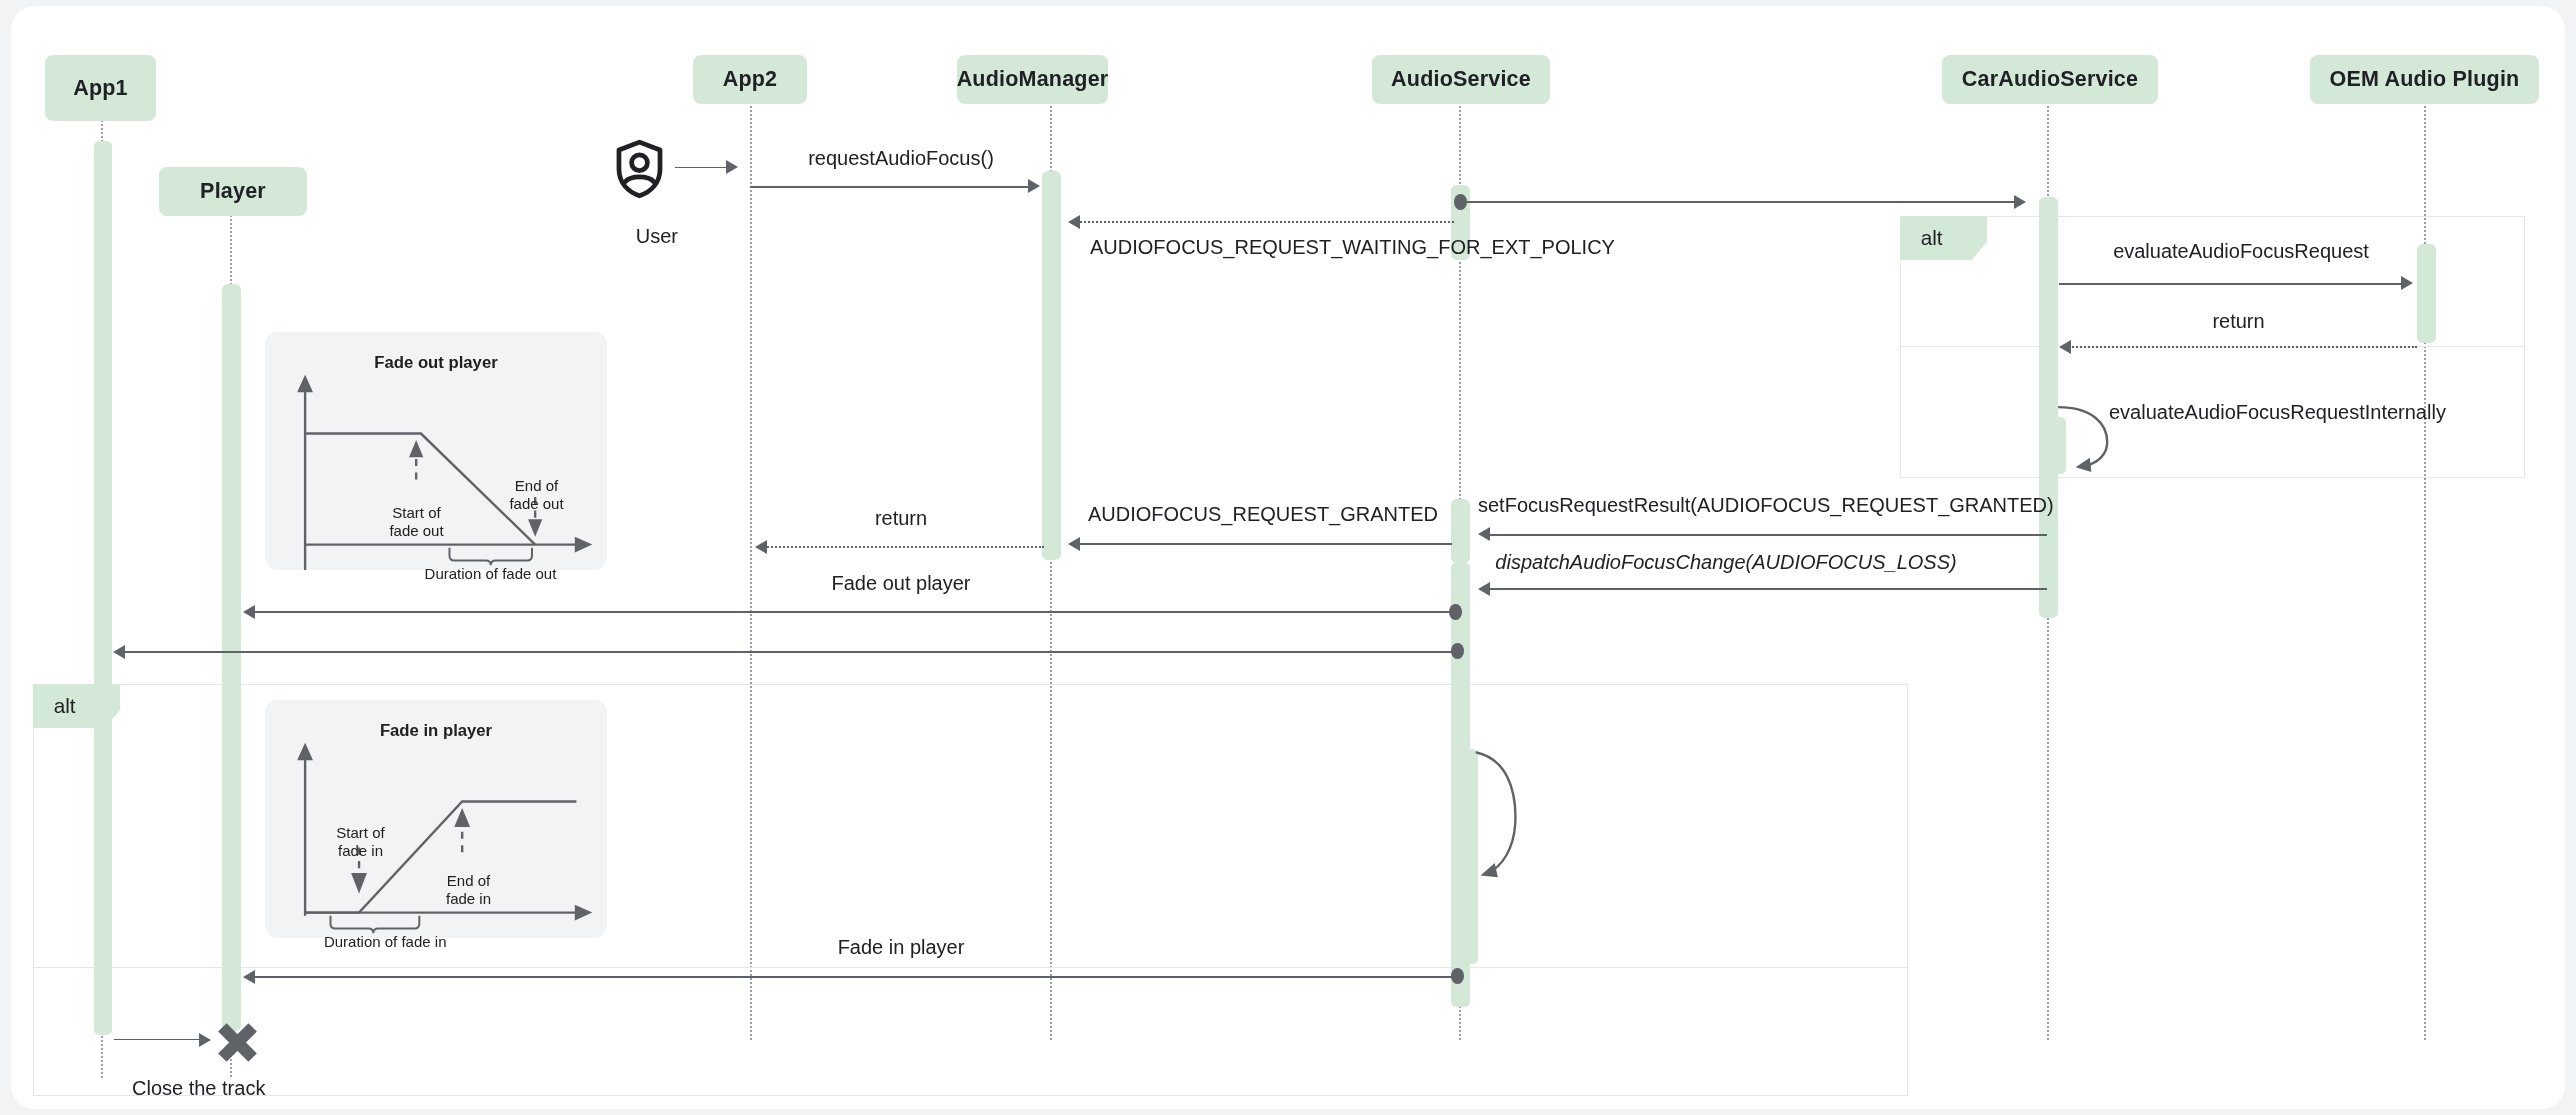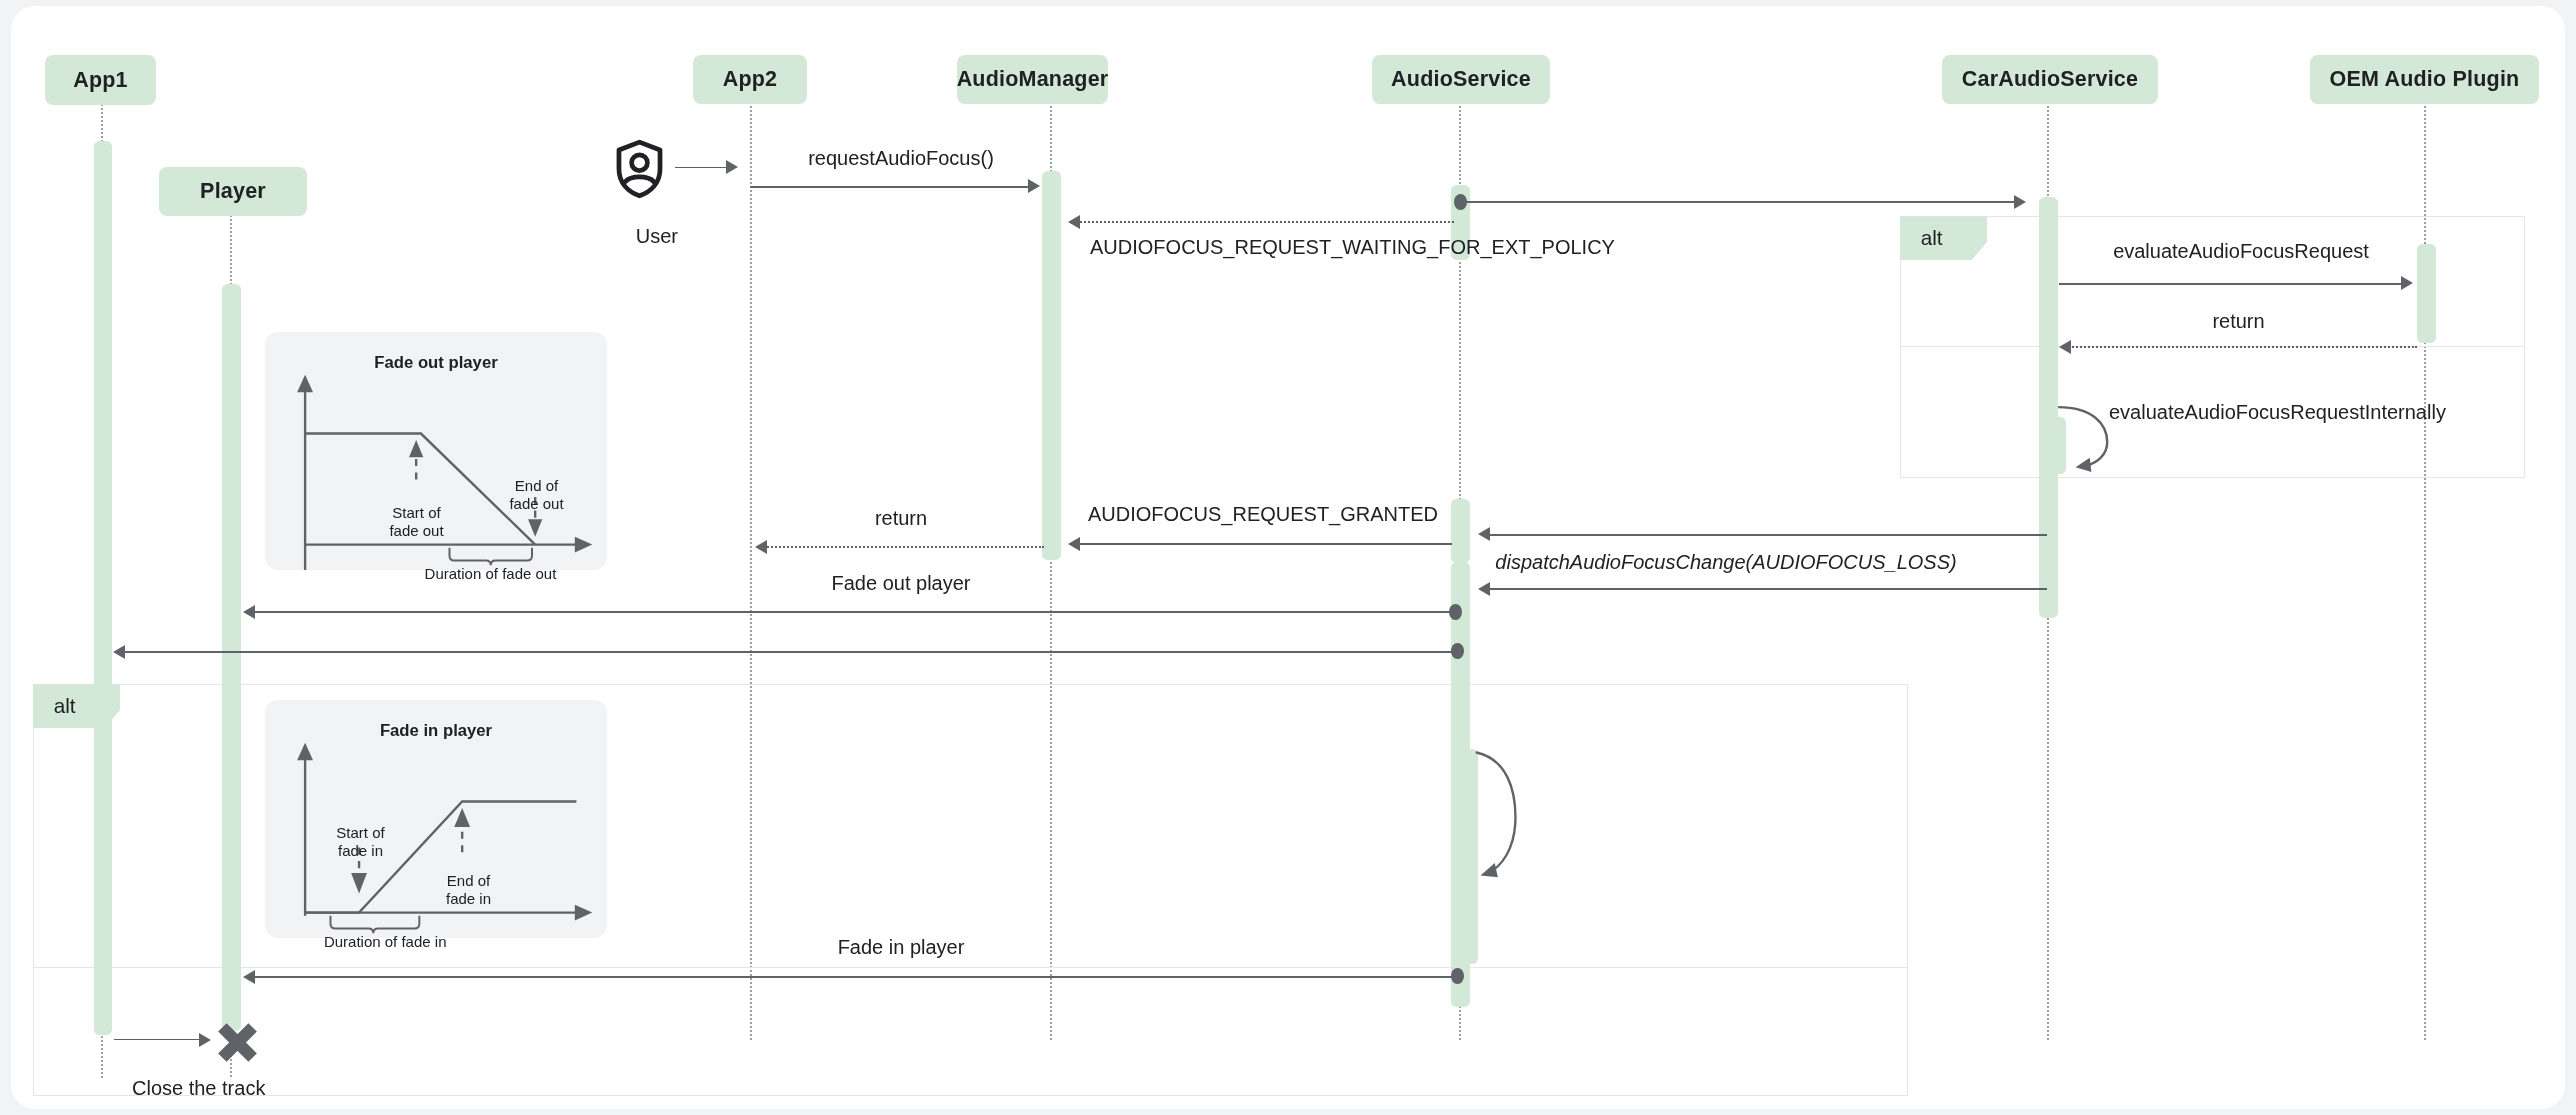--- a/index.html
+++ b/index.html
@@ -52,21 +52,21 @@
     <div class="alttag" style="left:1889px;top:210px;width:87px;height:44px;">
       <span>alt</span>
     </div>
 
     <div class="altbox" style="left:22px;top:678px;width:1875px;height:412px;"></div>
     <div class="altdivider" style="left:22px;top:961px;width:1875px;"></div>
     <div class="alttag" style="left:22px;top:678px;width:87px;height:44px;">
       <span>alt</span>
     </div>
 
-    <div class="participant" style="left:34px;top:49px;width:111px;height:50px;">
+    <div class="participant" style="left:34px;top:49px;width:111px;height:66px;">
       <span>App1</span>
     </div>
     <div class="participant" style="left:148px;top:161px;width:148px;height:49px;">
       <span>Player</span>
     </div>
     <div class="participant" style="left:682px;top:49px;width:114px;height:49px;">
       <span>App2</span>
     </div>
     <div class="participant" style="left:946px;top:49px;width:151px;height:49px;">
       <span>AudioManager</span>
@@ -137,20 +137,23 @@
     <div class="msglabel" style="left:2098px;top:395px;width:604px;text-align:left;">
       <span>evaluateAudioFocusRequestInternally</span>
     </div>
     <div style="position:absolute;left:2044px;top:396px;width:87px;height:72px;">
       <svg width="87" height="72" viewBox="0 0 110 90">
         <path d="M4 6 C48 6 66 28 66 50 C66 66 54 76 40 80" fill="none" stroke="#5f6368" stroke-width="3"></path>
         <path d="M44 70 L26 82 L46 88 Z" fill="#5f6368"></path>
       </svg>
     </div>
 
+    <div class="msglabel" style="left:1467px;top:488px;width:566px;">
+      <span>setFocusRequestResult(AUDIOFOCUS_REQUEST_GRANTED)</span>
+    </div>
     <div class="msg" style="left:1478px;top:528px;width:558px;"></div>
     <div class="arrowhead ah-left" style="left:1467px;top:521px;"></div>
 
     <div class="msglabel" style="left:1062px;top:497px;width:380px;">
       <span>AUDIOFOCUS_REQUEST_GRANTED</span>
     </div>
     <div class="msg" style="left:1066px;top:537px;width:375px;"></div>
     <div class="arrowhead ah-left" style="left:1057px;top:531px;"></div>
 
     <div class="msglabel" style="left:739px;top:501px;width:302px;">

